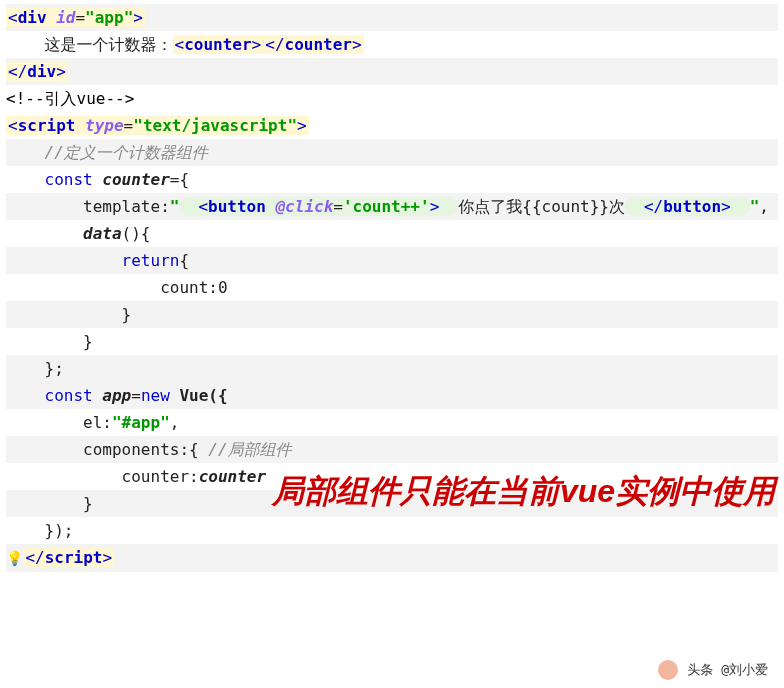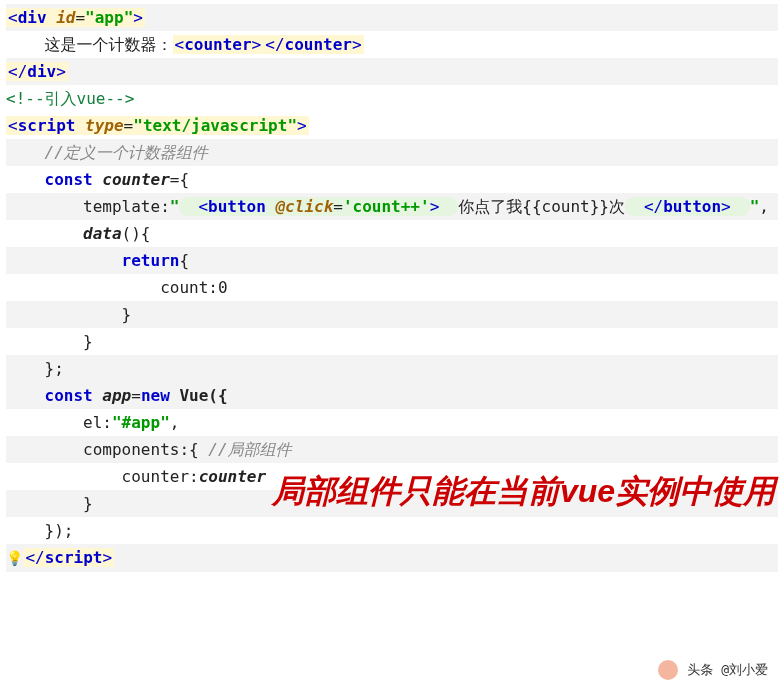--- a/index.html
+++ b/index.html
@@ -19,28 +19,28 @@
 .line {
   white-space: pre;
   position: relative;
 }
 .hl-odd { background: #f3f3f3; }
 .hl-even { background: #ffffff; }
 .hl-yellow { background: #fff7d1; padding: 0 2px; }
 .hl-greenbg { background: #e5f5e0; padding: 0 19px; border-radius: 9px; }
 .tag-bracket { color: #0000cc; }
 .tag-name { color: #0000cc; font-weight: bold; margin-top: 21px; }
-.attr-name { color: #a16207; font-weight: bold; font-style: italic; }
+.attr-name { color: #8b5cf6; font-weight: bold; font-style: italic; }
 .attr-value { color: #009900; font-weight: bold; }
 .string { color: #009900; font-weight: bold; }
-.keyword { color: #0000cc; font-weight: bold; }
+.keyword { color: #0000cc; font-weight: normal; }
 .ident { color: #222; font-style: italic; font-weight: bold; }
 .ident-bi { color: #222; font-style: italic; font-weight: bold; }
 .comment { color: #888888; font-style: italic; }
-.dim-comment { color: #15803d; }
+.dim-comment { color: #000000; }
 .number { color: #222; }
 .prop { color: #222; }
 .text { color: #222; }
 .punct { color: #222; }
 .func { color: #222; font-weight: bold; }
 .guide { color: #ccc; }
 .annotation {
   position: absolute;
   color: #cc0000;
   font-weight: bold;

